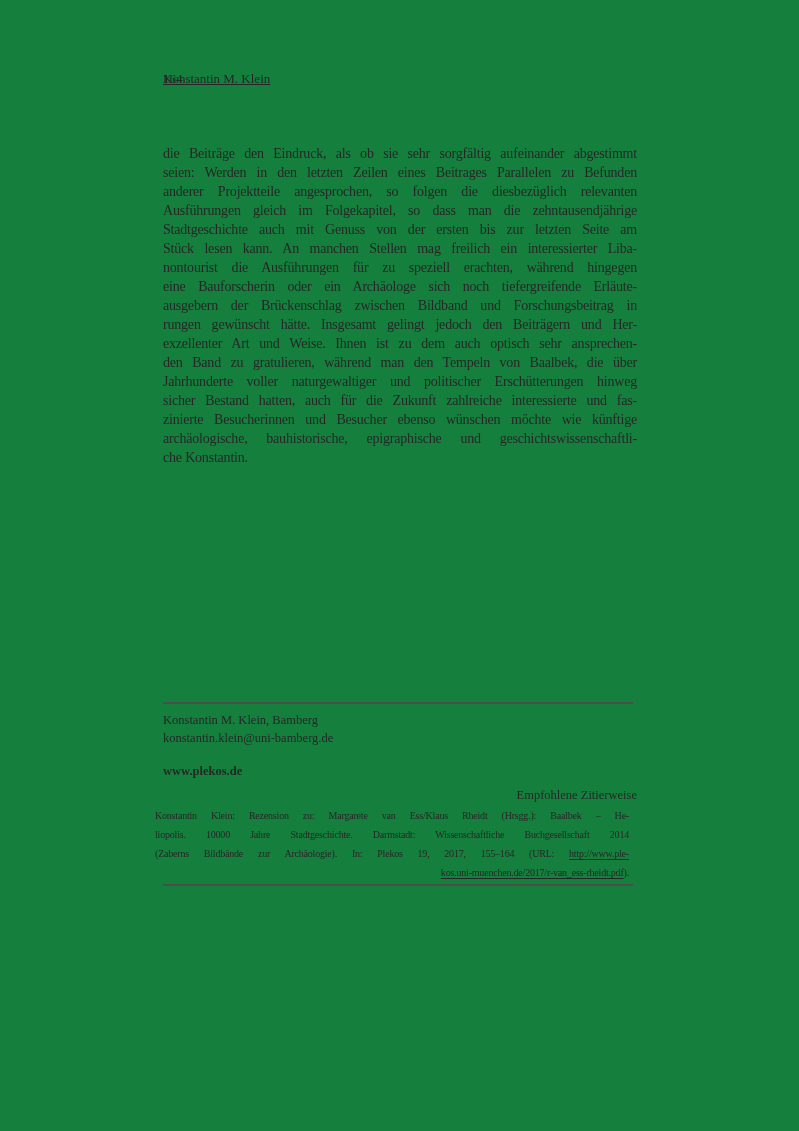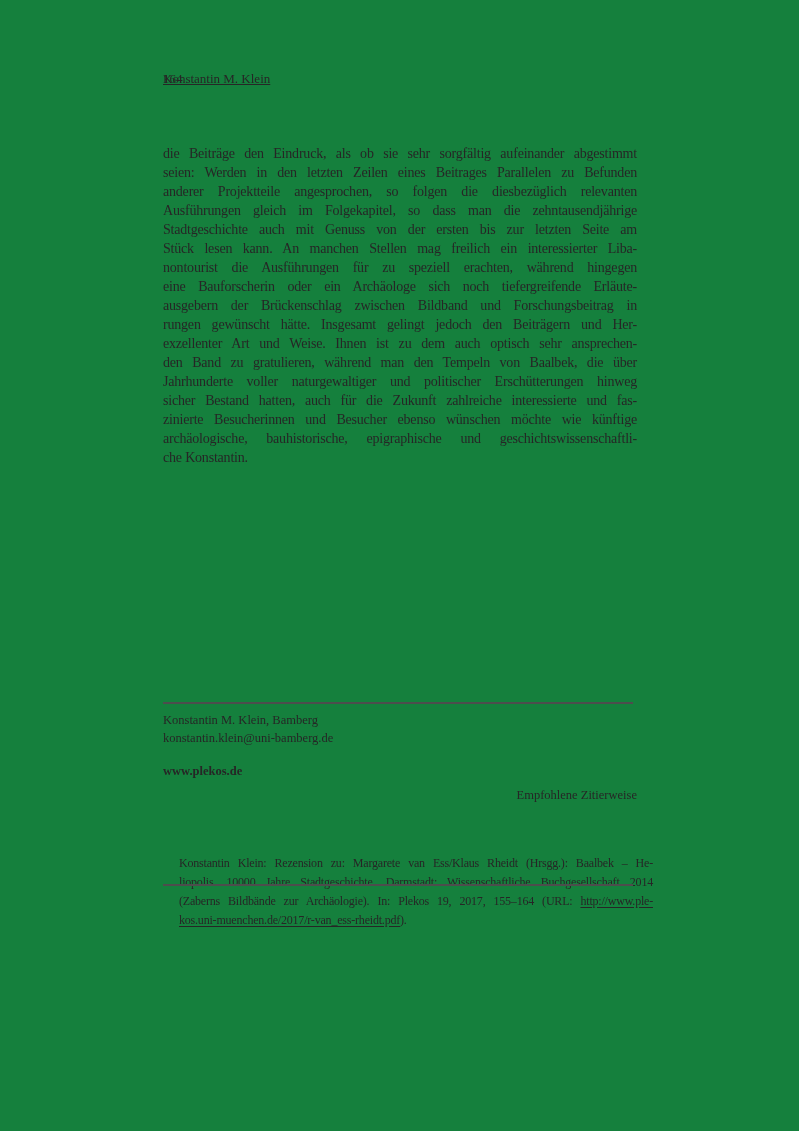--- a/index.html
+++ b/index.html
@@ -80,28 +80,27 @@
     top: 787px;
     left: 163px;
     width: 474px;
     text-align: right;
     font-size: 12.5px;
     line-height: 16px;
   }
   .citation {
     position: absolute;
     top: 806px;
-    left: 179px;
+    left: 155px;
     width: 474px;
-    font-size: 12px;
+    font-size: 10px;
     letter-spacing: -0.2px;
     line-height: 19px;
-    margin-top: 48px;
   }
-  .citation .lastline { text-align: left; }
+  .citation .lastline { text-align: right; }
   .url {
     text-decoration: underline;
     text-underline-offset: 2px;
     cursor: pointer;
   }
 </style>
 </head>
 <body>
 
 <div class="page">

